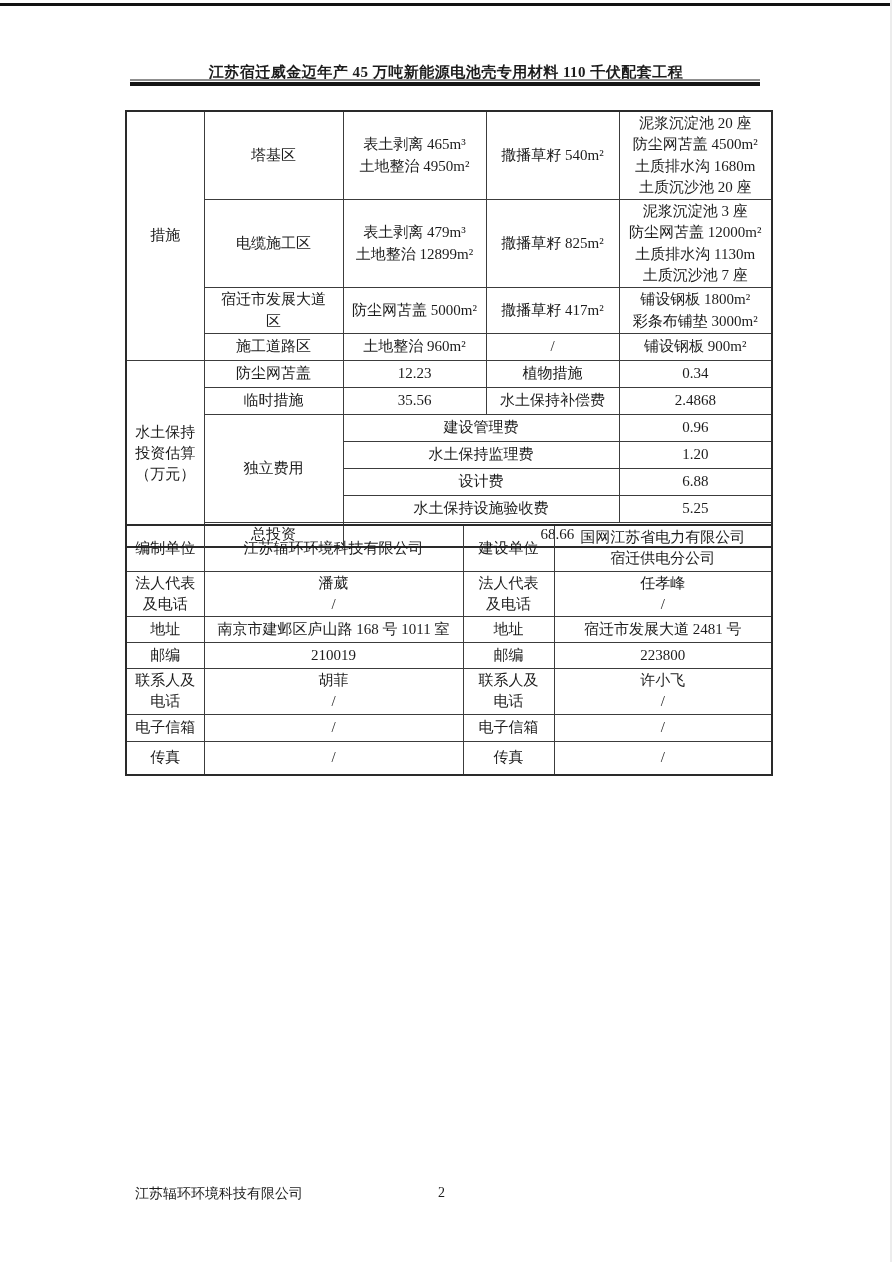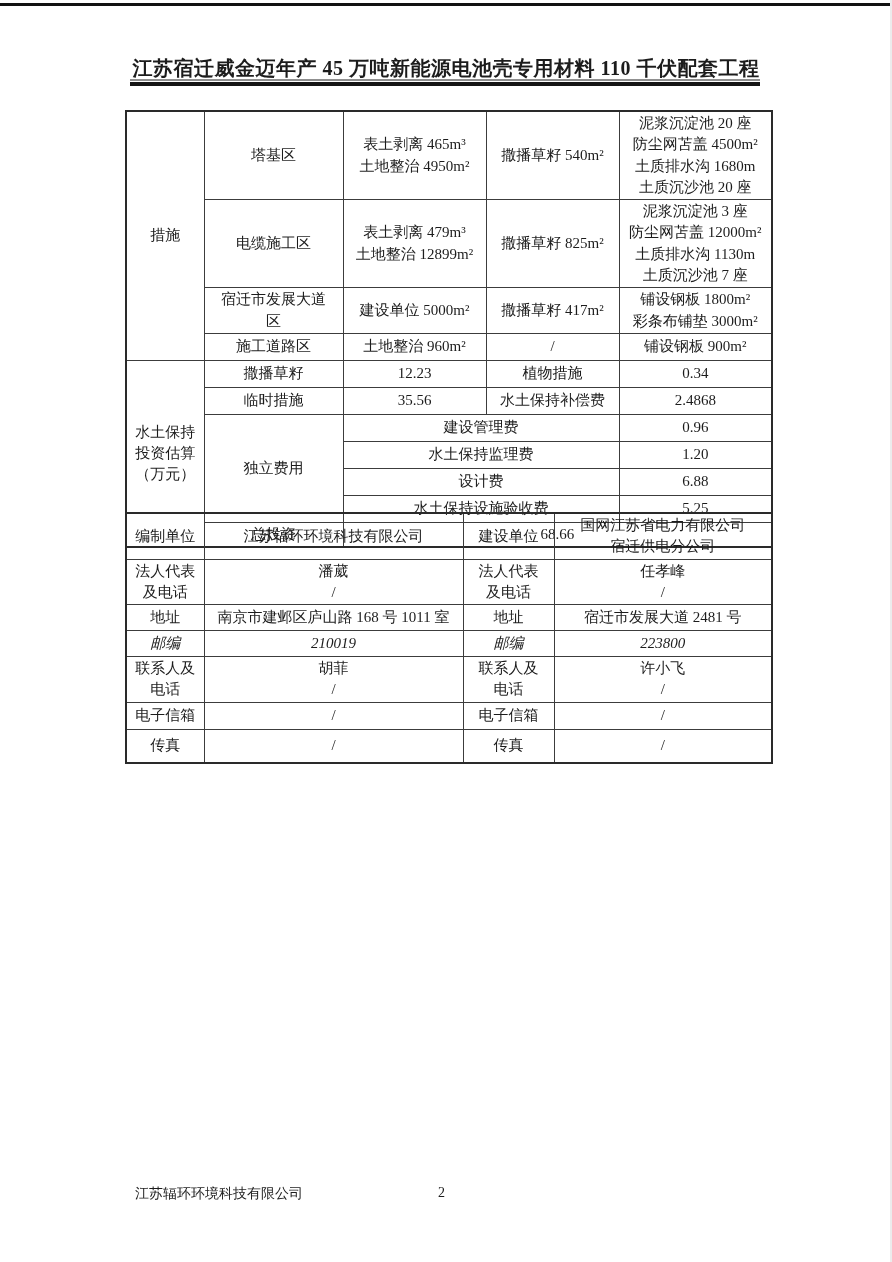--- a/index.html
+++ b/index.html
@@ -5,44 +5,44 @@
   html,body{margin:0;padding:0;}
   body{
     width:892px;height:1262px;position:relative;background:#ffffff;
     font-family:"Liberation Serif","DejaVu Serif",serif;
     color:#1c1c1c;overflow:hidden;
   }
   .scan-top-edge{position:absolute;left:0;top:3px;width:892px;height:3px;background:#111;}
   .scan-right-edge{position:absolute;right:0;top:0;width:2px;height:100%;background:#ececec;}
 
   .doc-header-title{
-    position:absolute;left:0;top:55px;width:892px;text-align:center;
-    font-size:20px;font-weight:bold;letter-spacing:0.5px;
+    position:absolute;left:0;top:63px;width:892px;text-align:center;
+    font-size:15px;font-weight:bold;letter-spacing:0.5px;
   }
   .header-rule{position:absolute;left:130px;top:79px;width:630px;}
   .header-rule .thin{height:2px;background:#8f8f8f;}
   .header-rule .gap{height:1px;background:#fff;}
   .header-rule .thick{height:4px;background:#151515;}
 
   table.doc-table{
     border-collapse:collapse;table-layout:fixed;position:absolute;left:125px;
     font-size:15px;
   }
   table.doc-table td{
     border:1px solid #3c3c3c;text-align:center;vertical-align:middle;
     padding:1px 3px;white-space:pre-line;line-height:1.42;overflow:hidden;
   }
   table.doc-table{border:2px solid #2a2a2a;}
   #tableA{top:110px;width:646px;}
-  #tableC{top:512px;width:646px;border-radius:10px;}
+  #tableC{top:524px;width:646px;border-radius:10px;}
   td.top-align{vertical-align:top;padding-top:3px;margin-top:25px;}
 
   .rA1{height:87px;} .rA2{height:80px;} .rA3{height:36px;} .rA4{height:27px;}
   .rB{height:27px;} .rB7{height:25px;}
-  .rC1{height:46px;} .rC2{height:40px;} .rC3{height:26px;} .rC4{height:26px;font-style:italic;}
+  .rC1{height:46px;} .rC2{height:40px;} .rC3{height:26px;} .rC4{height:26px;}
   .rC5{height:43px;} .rC6{height:27px;} .rC7{height:34px;}
 
   .doc-footer-company{position:absolute;left:135px;top:1185px;font-size:14px;}
   .doc-footer-page{position:absolute;left:438px;top:1185px;font-size:14px;}
 </style>
 </head>
 <body>
 
 <div class="scan-top-edge"></div>
 <div class="scan-right-edge"></div>
@@ -80,36 +80,36 @@
 土地整治 12899m²</td>
     <td>撒播草籽 825m²</td>
     <td>泥浆沉淀池 3 座
 防尘网苫盖 12000m²
 土质排水沟 1130m
 土质沉沙池 7 座</td>
   </tr>
   <tr class="rA3">
     <td>宿迁市发展大道
 区</td>
-    <td>建设单位 5000m²</td>
+    <td>防尘网苫盖 5000m²</td>
     <td>撒播草籽 417m²</td>
     <td>铺设钢板 1800m²
 彩条布铺垫 3000m²</td>
   </tr>
   <tr class="rA4">
     <td>施工道路区</td>
     <td>土地整治 960m²</td>
     <td>/</td>
     <td>铺设钢板 900m²</td>
   </tr>
   <tr class="rB">
     <td rowspan="7">水土保持
 投资估算
 （万元）</td>
-    <td>撒播草籽</td>
+    <td>防尘网苫盖</td>
     <td>12.23</td>
     <td>植物措施</td>
     <td>0.34</td>
   </tr>
   <tr class="rB">
     <td>临时措施</td>
     <td>35.56</td>
     <td>水土保持补偿费</td>
     <td>2.4868</td>
   </tr>

